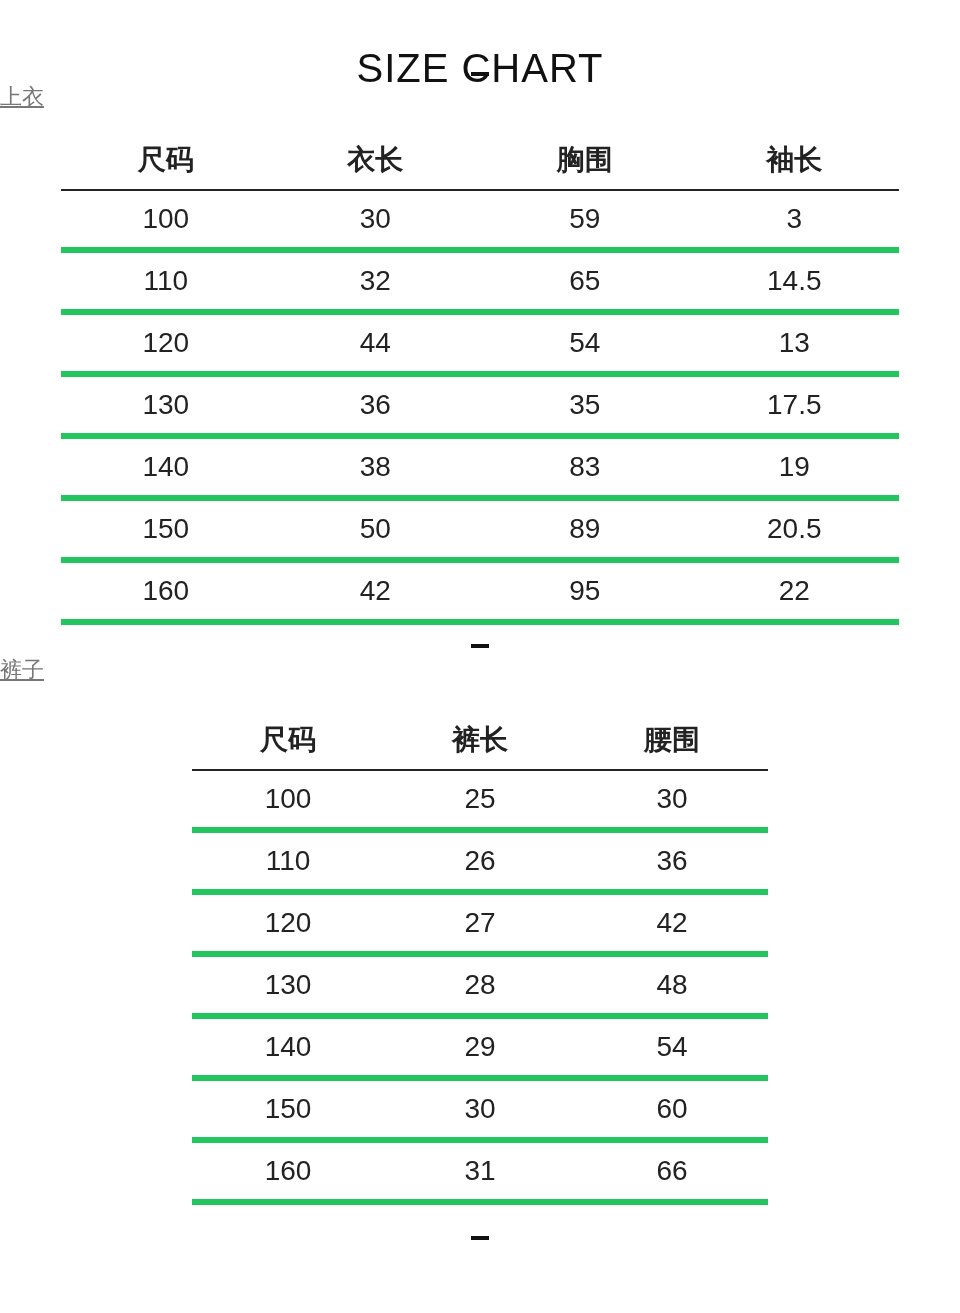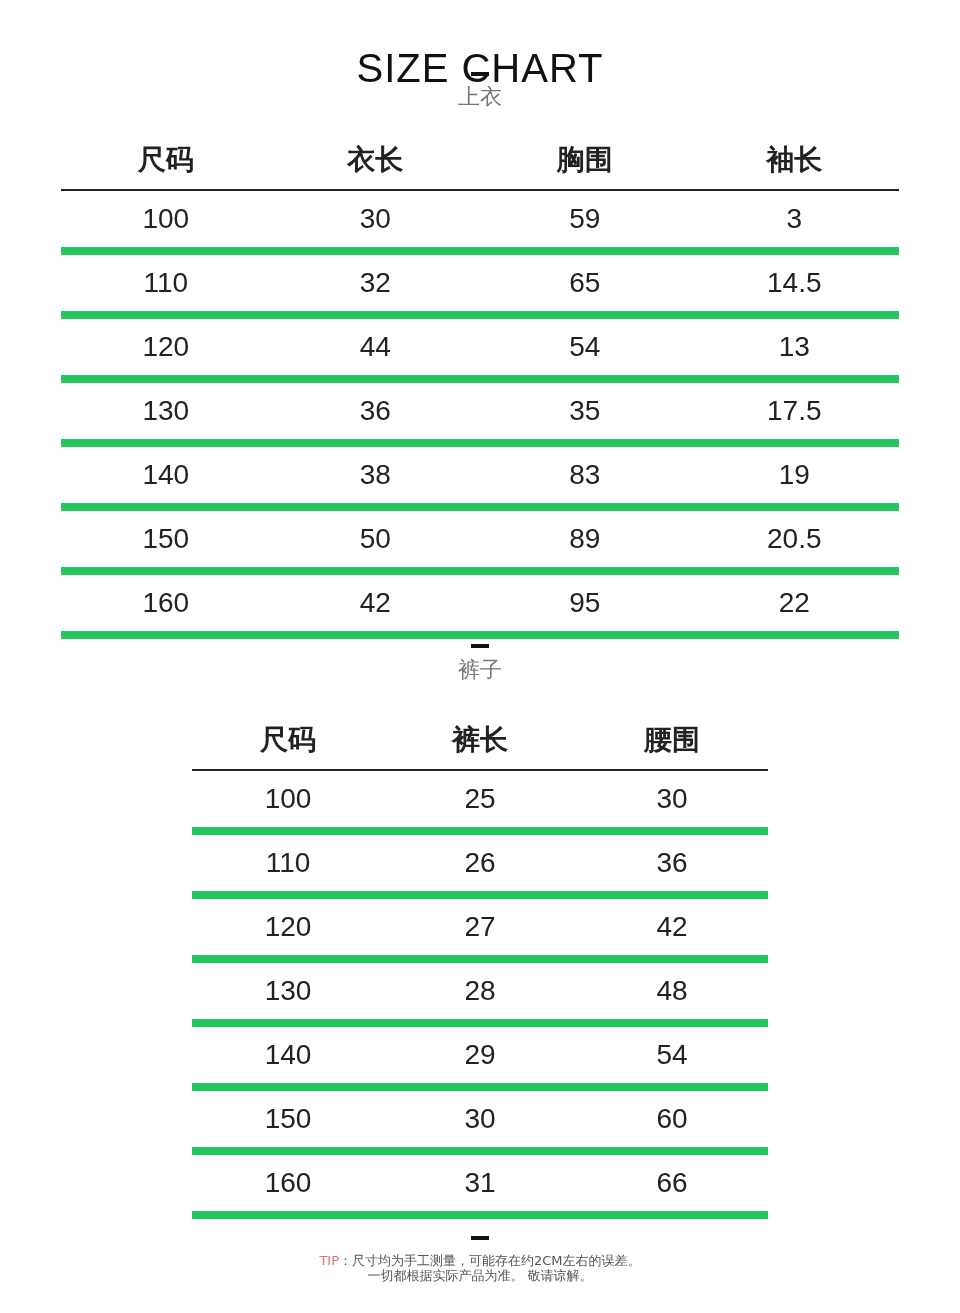--- a/index.html
+++ b/index.html
@@ -12,34 +12,34 @@
       position: absolute; left: 0; width: 960px; top: 18px;
       text-align: center; font-size: 40px; font-weight: 300;
       letter-spacing: 1px; color: #111;
       font-family: "Liberation Sans", "DejaVu Sans", sans-serif;
       margin-top: 28px;
     }
     .dash {
       position: absolute; width: 18px; height: 4px; background: #111;
     }
     .subtitle {
-      position: absolute; left: 0; width: 960px; text-align: center;
-      font-size: 22px; color: #777; font-weight: 300;
+      position: absolute; left: 0; width: 960px; text-align: left;
+      font-size: 22px; color: #777; font-weight: 300; text-decoration: underline;
     }
     table.size {
       position: absolute; border-collapse: collapse; table-layout: fixed;
     }
     table.size th {
       font-weight: 700; font-size: 28px; color: #222; height: 58px;
       text-align: center; border-bottom: 2px solid #222; padding: 0;
       vertical-align: middle;
     }
     table.size td {
       font-size: 28px; font-weight: 300; color: #222; text-align: center;
-      height: 56px; border-bottom: 8px solid #22c55e; padding: 0;
+      height: 56px; border-bottom: 6px solid #22c55e; padding: 0;
       font-family: "Liberation Sans", "DejaVu Sans", sans-serif;
       vertical-align: middle;
     }
     #top-table { left: 61px; top: 131px; width: 838px; }
     #bottom-table { left: 192px; top: 711px; width: 576px; }
     .tip {
       position: absolute; left: 0; width: 960px; top: 1253px;
       text-align: center; font-size: 13px; color: #555; line-height: 15px;
     }
     .tip .tip-label { color: #e07070; }
@@ -162,15 +162,13 @@
     <tr>
         <td>160</td>
         <td>31</td>
         <td>66</td>
       </tr>
   </tbody>
 </table>
 
 <div class="dash" style="left:471px; top:1236px;"></div>
 <div class="tip">
-  <div><span class="tip-label">TIP</span><span>：尺寸均为手工测量，可能存在约2CM左右的误差。</span></div>
-  <div>一切都根据实际产品为准。 敬请谅解。</div>
 </div>
 
 </body></html>

